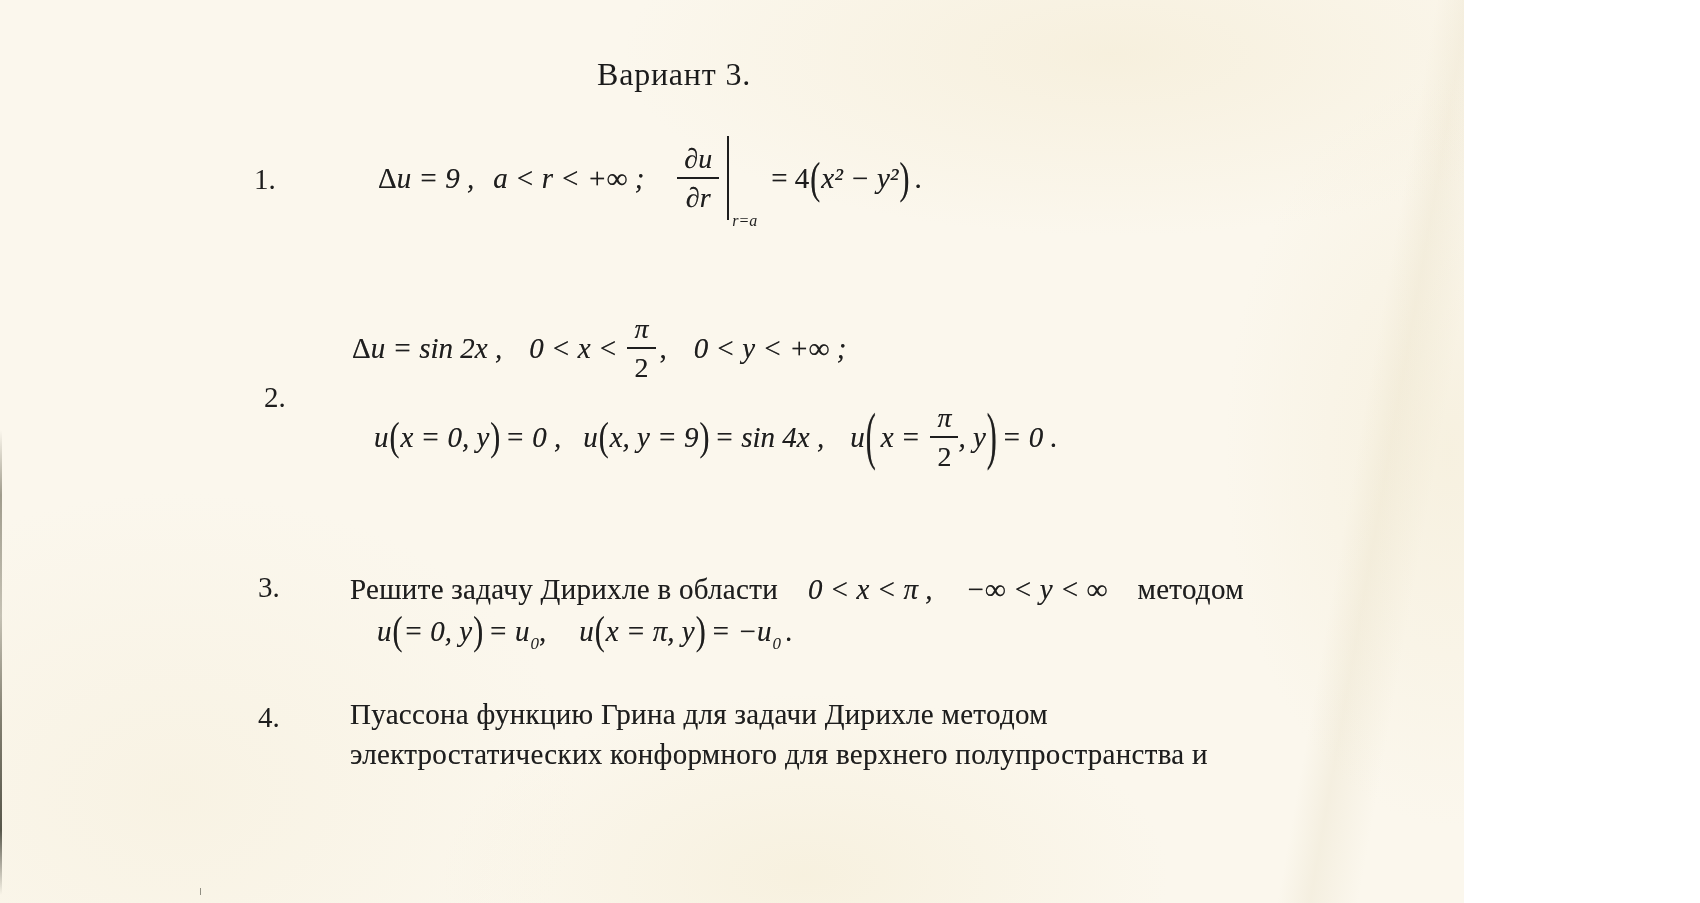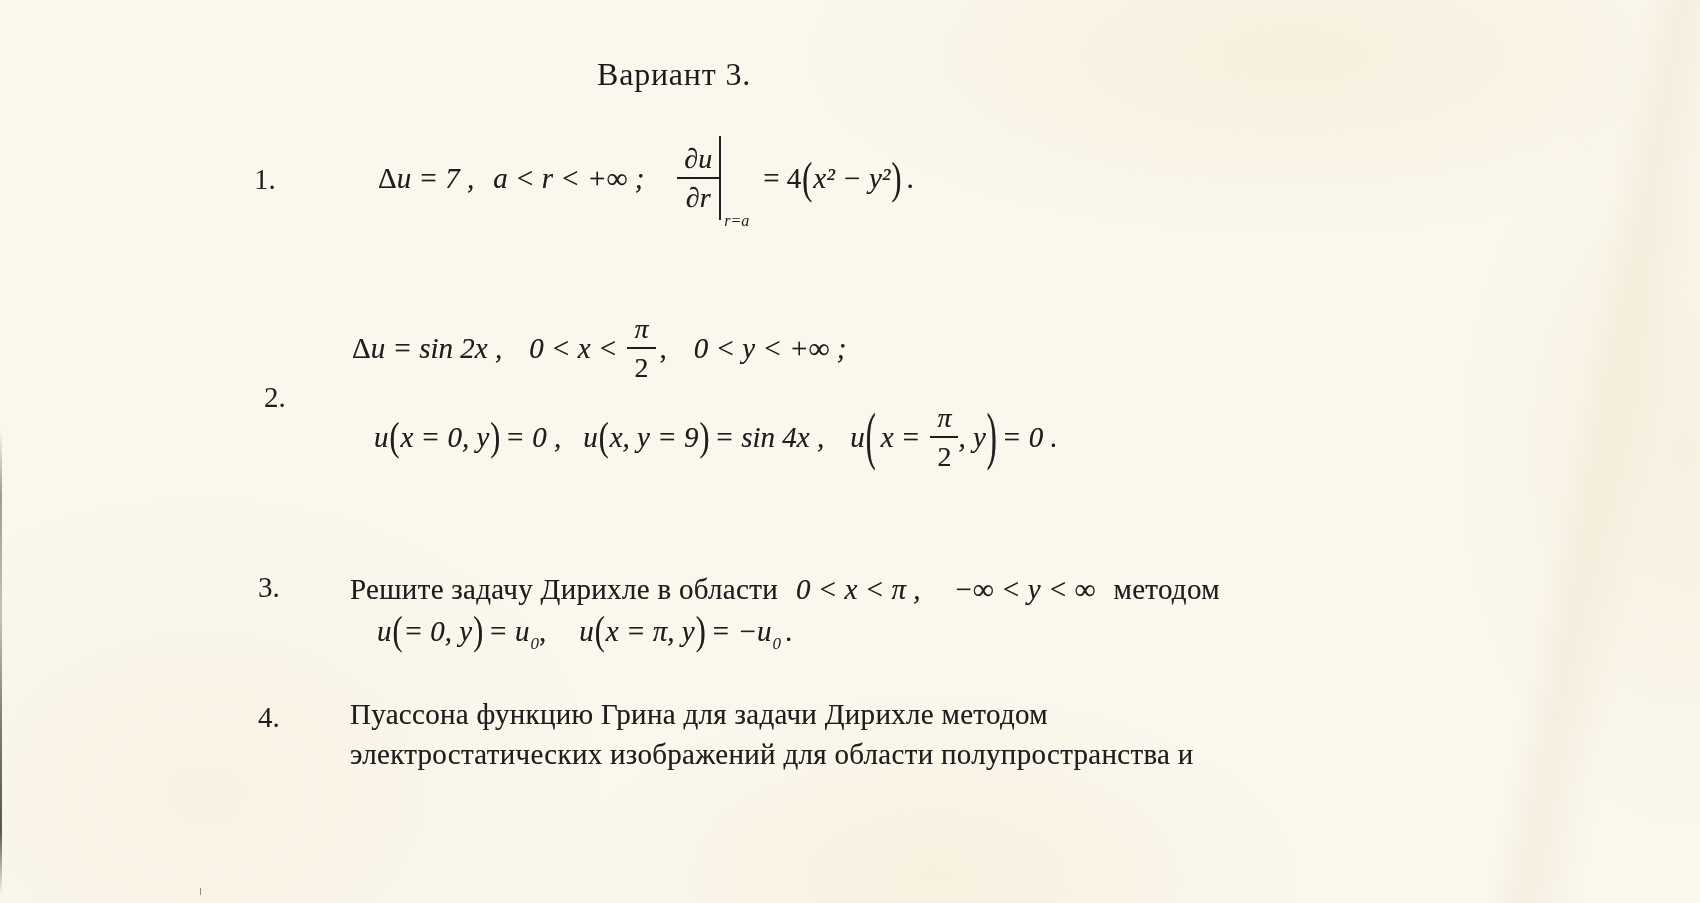--- a/index.html
+++ b/index.html
@@ -1,21 +1,21 @@
 <!DOCTYPE html>
 <html><head>
 <meta charset="utf-8">
 <style>
   html,body { margin:0; padding:0; }
   body {
     width:1700px; height:903px; overflow:hidden;
     font-family:"Liberation Serif","DejaVu Serif",serif;
   }
   .page {
-    position:relative; width:1700px; height:903px;
+    position:relative; width:1464px; height:903px;
     background-color:#fbf7ed;
     background-image:
       radial-gradient(ellipse 700px 260px at 76% 6%, rgba(243,234,209,.55), transparent 70%),
       radial-gradient(ellipse 560px 420px at 12% 88%, rgba(245,238,218,.5), transparent 72%),
       radial-gradient(ellipse 520px 260px at 55% 97%, rgba(242,233,206,.45), transparent 70%),
       radial-gradient(ellipse 300px 500px at 99% 50%, rgba(240,231,204,.4), transparent 75%),
       linear-gradient(100deg, transparent 88.5%, rgba(221,210,178,.22) 90.5%, transparent 93.5%);
     color:#1e1e1e;
   }
   .edge-sliver {
@@ -44,37 +44,37 @@
     height:43px;
   }
 
   .m  { font-size:29px; font-style:italic; color:#1e1e1e;
         text-shadow:0 0 .5px rgba(30,30,30,.55); }
   .up { font-style:normal; }
   .txt {
     font-size:29px; font-style:normal; letter-spacing:.3px; color:#1e1e1e;
     text-shadow:0 0 .5px rgba(30,30,30,.5);
   }.sp22{margin-left:22px}.sp26{margin-left:26px}
-  .sp27{margin-left:19px}.sp30{margin-left:18px}.sp33{margin-left:33px}
+  .sp27{margin-left:19px}.sp30{margin-left:30px}.sp33{margin-left:33px}
   .sp36{margin-left:27px}.sp42{margin-left:42px}.sp10{margin-left:10px}
   .sp4{margin-left:4px}
 
   .frac {
     display:inline-flex; flex-direction:column; align-items:center;
     vertical-align:middle;
   }
   .frac .num {
     font-size:28px; line-height:31px; padding:0 7px 3px;
     border-bottom:2px solid #1e1e1e;
   }
   .frac .den { font-size:28px; line-height:31px; padding-top:3px; }
 
   .eval { display:inline-flex; align-items:center; position:relative; }
   .evalbar {
-    width:2px; height:84px; background:#1e1e1e; 
+    width:2px; height:84px; background:#1e1e1e; margin-left:8px;
     position:relative; align-self:center;
   }
   .evalsub {
     position:absolute; left:5px; bottom:-10px;
     font-size:16px; font-style:italic; white-space:nowrap; color:#1e1e1e;
   }
 
   .paren {
     display:inline-block; font-style:normal; font-size:30px;
     transform:scaleY(var(--sy,1.3)); transform-origin:50% 52%;
@@ -92,21 +92,21 @@
 <div class="page">
 
   <div class="edge-sliver"></div>
   <div class="speck" style="left:200px;top:888px;width:1px;height:7px;"></div>
 
   <div class="title">Вариант 3.</div>
 
   <div class="pnum" style="left:254px;top:163px;">1.</div>
   <div class="row" style="left:378px;top:132px;height:92px;">
     <span class="m up">Δ</span>
-    <span class="m">u = 7 ,</span>
+    <span class="m">u = 9 ,</span>
     <span class="m sp27">a &lt; r &lt; +∞ ;</span>
     <span class="eval sp33">
       <span class="frac">
         <span class="m num">∂u</span>
         <span class="m den">∂r</span>
       </span>
       <span class="evalbar">
         <span class="evalsub">r=a</span>
       </span>
     </span>
@@ -182,16 +182,16 @@
       <span class="m paren" style="--sy:1.3">)</span>
       <span class="m sp4">= −u</span>
       <span class="msub">0</span>
       <span class="m up sp4">.</span>
     </span>
   </div>
 
   <div class="pnum" style="left:258px;top:701px;">4.</div>
   <div style="position:absolute;left:350px;top:694px;line-height:40px;">
     <div class="txt">Пуассона функцию Грина для задачи Дирихле методом</div>
-    <div class="txt">электростатических изображений для области полупространства и</div>
+    <div class="txt">электростатических конформного для верхнего полупространства и</div>
   </div>
 
 </div>
 
 </body></html>

